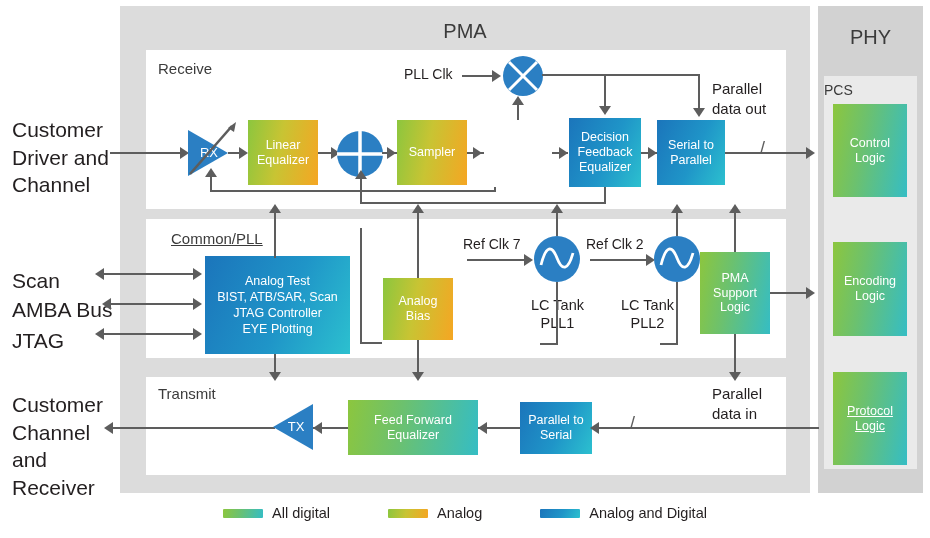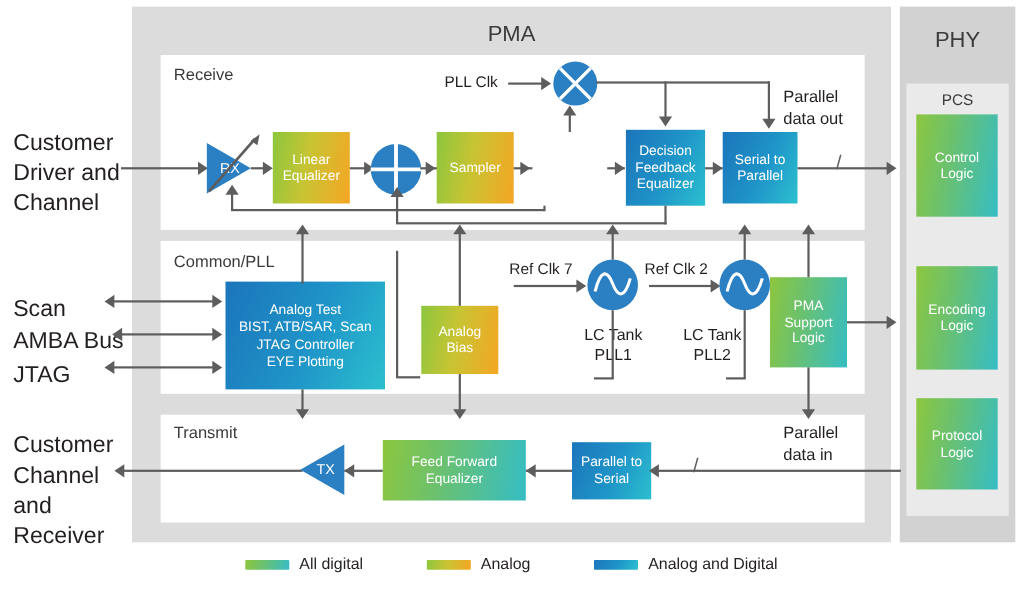--- a/index.html
+++ b/index.html
@@ -12,21 +12,21 @@
   .pma-panel{left:120px;top:6px;width:690px;height:487px;background:#dcdcdc;}
   .phy-panel{left:818px;top:6px;width:105px;height:487px;background:#d2d2d2;}
   .row-panel{background:#ffffff;}
   .pcs-panel{background:#eaeaea;}
 
   
   .pma-title{left:120px;top:20px;width:690px;text-align:center;
              font-size:20px;color:#3b3b3b;}
   .phy-title{left:818px;top:26px;width:105px;text-align:center;
              font-size:20px;color:#3b3b3b;}
-  .pcs-title{left:824px;top:82px;width:93px;text-align:center;
+  .pcs-title{left:824px;top:82px;width:93px;text-align:left;
              font-size:14px;color:#3b3b3b;}
   .row-title{font-size:15px;color:#3b3b3b;}
 
   
   .blk{display:flex;align-items:center;justify-content:center;text-align:center;
        color:#ffffff;font-size:12.5px;line-height:1.18;padding:2px;
        box-sizing:border-box;}
   .g-digital{background:linear-gradient(100deg,#8cc63e 0%,#6cc16e 40%,#35bdc4 100%);}
   .g-analog{background:linear-gradient(100deg,#8cc63e 0%,#c8c433 45%,#f5a623 100%);}
   .g-both{background:linear-gradient(115deg,#1b75bb 0%,#1f95c8 55%,#2cc0cf 100%);}
@@ -75,21 +75,21 @@
   <div class="abs phy-panel"></div>
 
   <div class="abs pma-title">PMA</div>
   <div class="abs phy-title">PHY</div>
 
   <div class="abs row-panel" style="left:146px;top:50px;width:640px;height:159px;"></div>
   <div class="abs row-panel" style="left:146px;top:219px;width:640px;height:139px;"></div>
   <div class="abs row-panel" style="left:146px;top:377px;width:640px;height:98px;"></div>
 
   <div class="abs row-title" style="left:158px;top:60px;">Receive</div>
-  <div class="abs row-title" style="left:158px;top:230px;">Common/PLL</div>
+  <div class="abs row-title" style="left:171px;top:230px;text-decoration:underline;">Common/PLL</div>
   <div class="abs row-title" style="left:158px;top:385px;">Transmit</div>
 
   <div class="abs pcs-panel" style="left:824px;top:76px;width:93px;height:393px;"></div>
   <div class="abs pcs-title">PCS</div>
 
   <div class="abs side-lbl" style="left:12px;top:116px;width:105px;white-space:pre-line;">Customer
 Driver and
 Channel</div>
   <div class="abs side-lbl" style="left:12px;top:267px;">Scan</div>
   <div class="abs side-lbl" style="left:12px;top:296px;">AMBA Bus</div>
@@ -278,21 +278,21 @@
   <div class="abs io-lbl" style="left:712px;top:384px;width:90px;white-space:pre-line;">Parallel
 data in</div>
   <div class="abs ln-h" style="left:597px;top:427px;width:222px;"></div>
   <div class="abs slash" style="left:630px;top:413px;">/</div>
   <div class="abs arw arw-l" style="left:590px;top:422px;"></div>
 
   <div class="abs blk g-digital" style="left:833px;top:104px;width:74px;height:93px;white-space:pre-line;">Control
 Logic</div>
   <div class="abs blk g-digital" style="left:833px;top:242px;width:74px;height:94px;white-space:pre-line;">Encoding
 Logic</div>
-  <div class="abs blk g-digital" style="left:833px;top:362px;width:74px;height:83px;white-space:pre-line;">Protocol
+  <div class="abs blk g-digital" style="left:833px;top:372px;width:74px;height:93px;white-space:pre-line;text-decoration:underline;">Protocol
 Logic</div>
 
   <div class="abs legend">
     <div class="lg-item">
       <span class="lg-sw g-digital"></span>
       <span class="lg-tx">All digital</span>
     </div>
     <div class="lg-item">
       <span class="lg-sw g-analog"></span>
       <span class="lg-tx">Analog</span>

